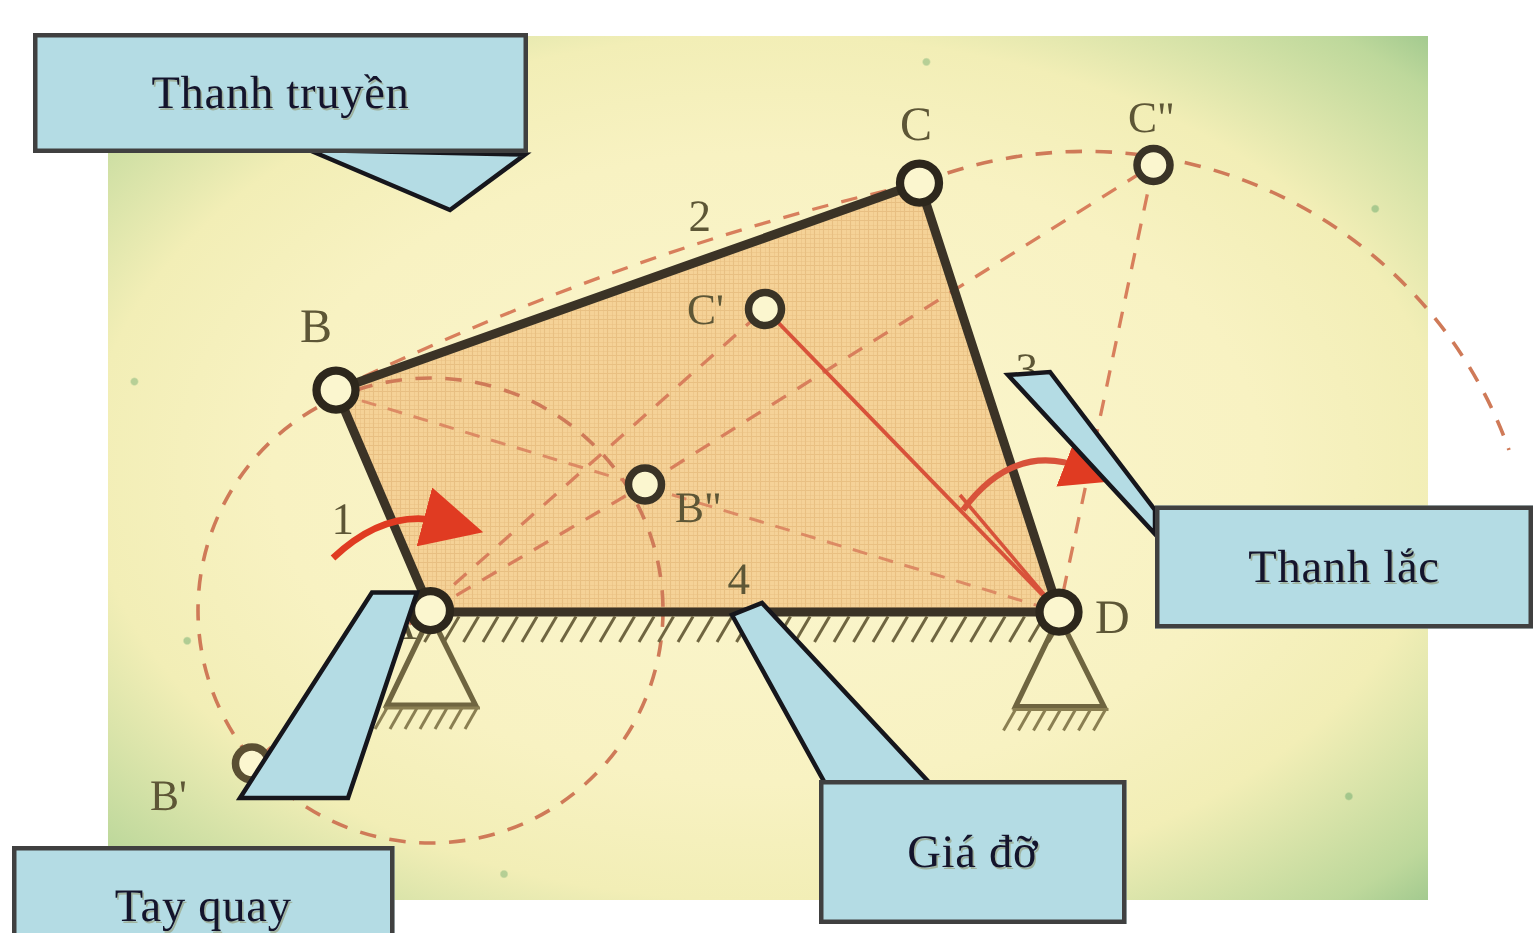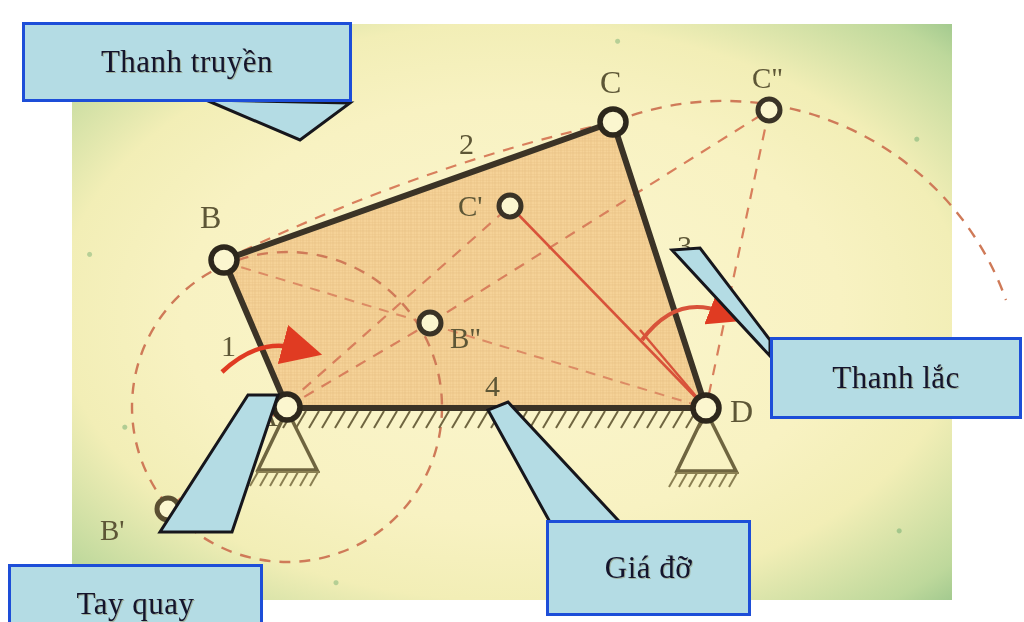--- a/index.html
+++ b/index.html
@@ -45,21 +45,21 @@
     left: 0;
     top: 0;
     width: 1024px;
     height: 622px;
   }
   
   .callout {
     position: absolute;
     box-sizing: border-box;
     background: #b4dce4;
-    border: 3px solid #1d4ed8;
+    border: 3px solid #404040;
     display: flex;
     align-items: center;
     justify-content: center;
     color: #14142c;
     font-family: "Liberation Serif", "DejaVu Serif", serif;
     font-size: 31px;
     letter-spacing: .5px;
     text-shadow: 1px 1px 0 rgba(120,100,30,.35);
     z-index: 5;
   }

